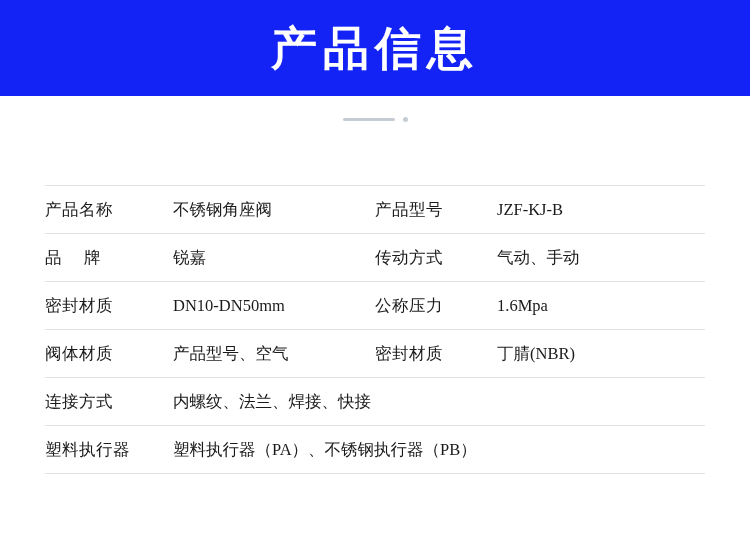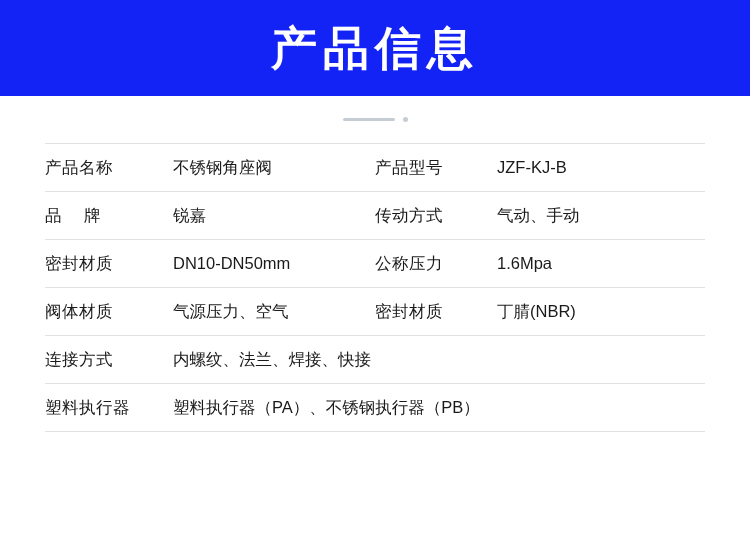--- a/index.html
+++ b/index.html
@@ -69,20 +69,21 @@
   .table-wrap {
     position: absolute;
     left: 45px;
     top: 143px;
     width: 660px;
   }
   table.spec {
     width: 660px;
     border-collapse: collapse;
     table-layout: fixed;
+    margin-top: 42px;
   }
   table.spec tr {
     height: 48px;
   }
   table.spec td {
     border-bottom: 1px solid #e2e2e2;
     font-size: 16.5px;
     color: #1a1a1a;
     vertical-align: middle;
     padding: 0;
@@ -97,33 +98,35 @@
     color: #111111;
     letter-spacing: 0.5px;
   }
   .lbl.sp {
     letter-spacing: 9px;
   }
   .val {
     width: 202px;
     padding-left: 10px;
     color: #1a1a1a;
+    font-family: Liberation Serif, serif;
   }
   .val.wide {
     width: 490px;
   }
   .lbl2 {
     width: 122px;
     padding-left: 18px;
     color: #111111;
     letter-spacing: 0.5px;
   }
   .val2 {
     padding-left: 10px;
     color: #1a1a1a;
+    font-family: Liberation Serif, serif;
   }
 </style>
 </head>
 <body>
 
 <div class="page">
 
   <div class="header-band"></div>
   <div class="header-title">产品信息</div>
 
@@ -148,21 +151,21 @@
           <td class="val2">气动、手动</td>
         </tr>
         <tr>
           <td class="lbl">密封材质</td>
           <td class="val">DN10-DN50mm</td>
           <td class="lbl2">公称压力</td>
           <td class="val2">1.6Mpa</td>
         </tr>
         <tr>
           <td class="lbl">阀体材质</td>
-          <td class="val">气源压力、空气</td>
+          <td class="val">产品型号、空气</td>
           <td class="lbl2">密封材质</td>
           <td class="val2">丁腈(NBR)</td>
         </tr>
         <tr>
           <td class="lbl">连接方式</td>
           <td class="val wide" colspan="3">内螺纹、法兰、焊接、快接</td>
         </tr>
         <tr>
           <td class="lbl">塑料执行器</td>
           <td class="val wide" colspan="3">塑料执行器（PA）、不锈钢执行器（PB）</td>

